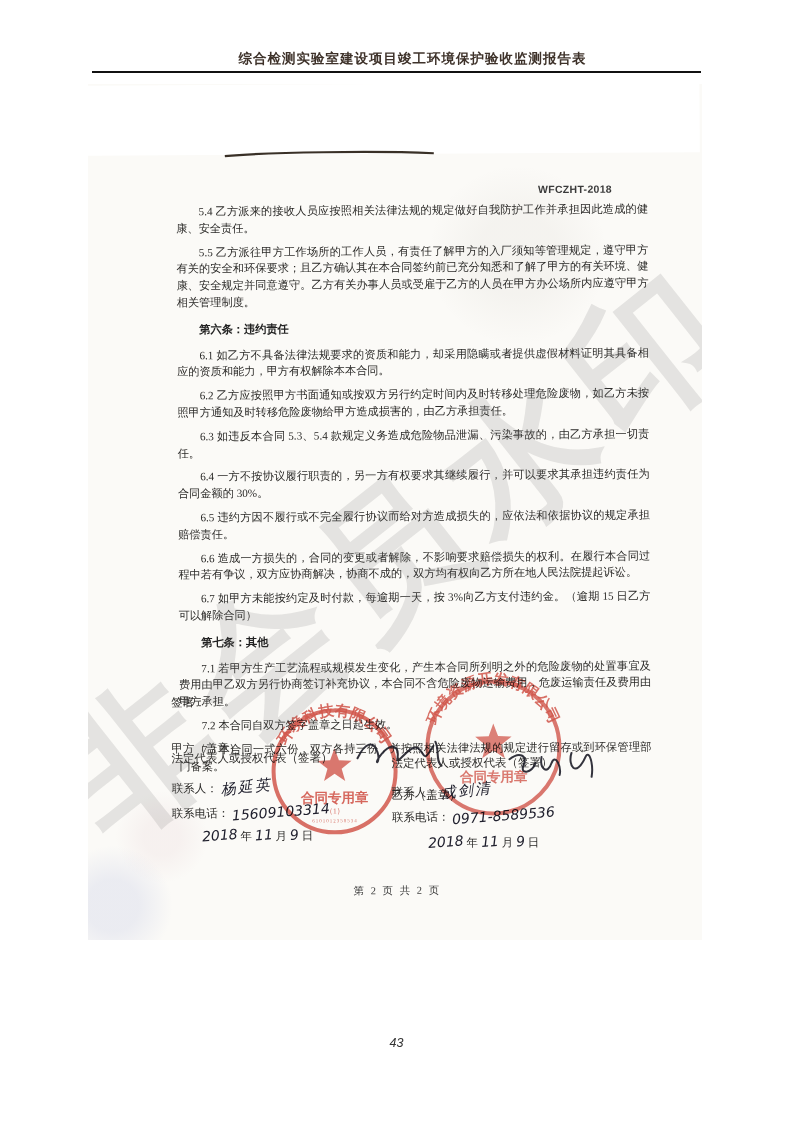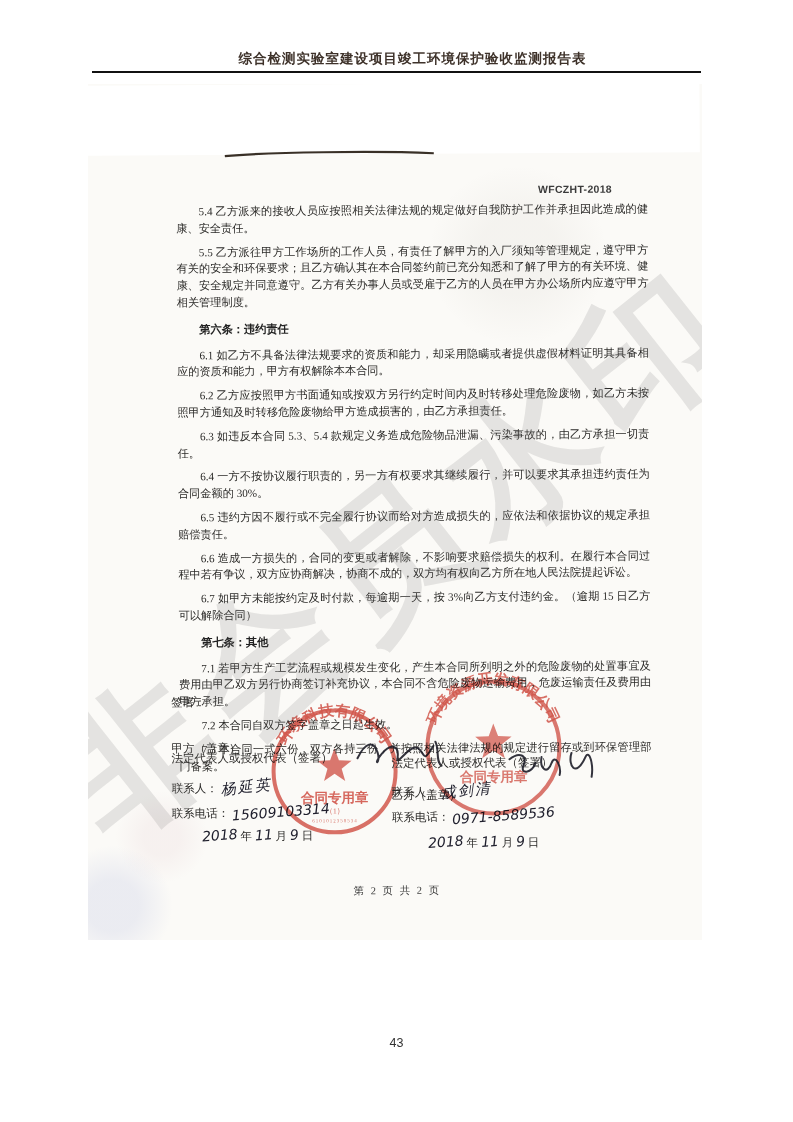--- a/index.html
+++ b/index.html
@@ -57,21 +57,21 @@
   .watermark{
     position:absolute;left:310px;top:470px;white-space:nowrap;z-index:6;
     transform:translate(-50%,-50%) rotate(-38deg);
     font-size:148px;font-weight:bold;color:rgba(100,100,100,0.15);
     letter-spacing:14px;pointer-events:none;
     font-family:"Liberation Serif",serif;
   }
   
   .page-number{
     position:absolute;left:0;top:1036px;width:100%;text-align:center;
-    font-size:12.5px;color:#333;font-family:"Liberation Sans",sans-serif;
+    font-size:12.5px;color:#333;font-family:"Liberation Sans",sans-serif;font-style:italic;
   }
   .seal text{font-family:"Liberation Serif",serif;}
 </style>
 </head>
 <body>
 
 <div class="report-header">综合检测实验室建设项目竣工环境保护验收监测报告表</div>
 <div class="header-rule"></div>
 
 <div class="scan">

